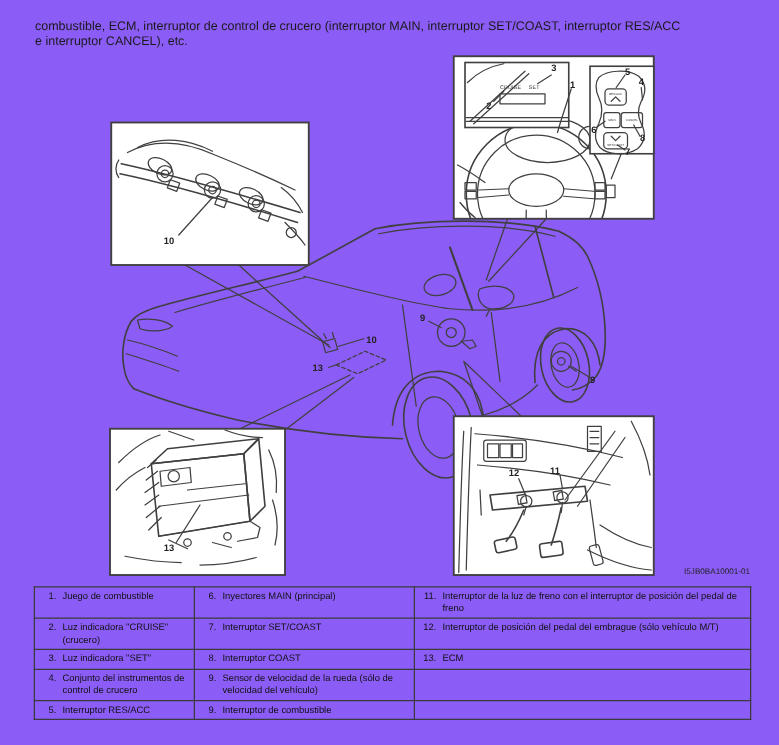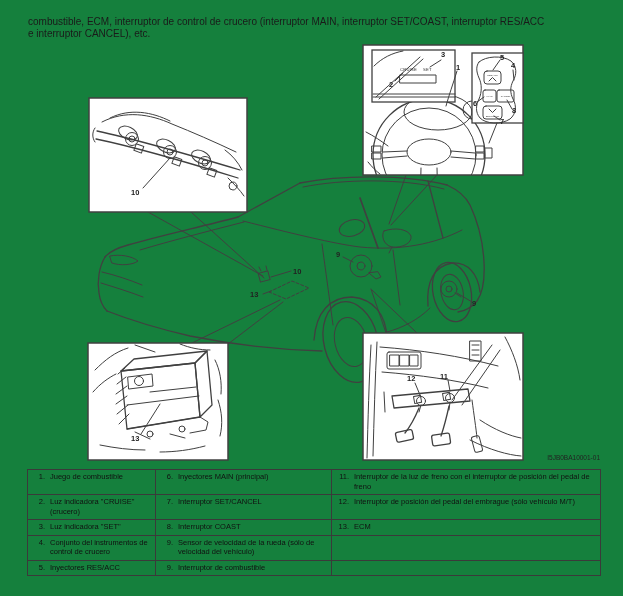--- a/index.html
+++ b/index.html
@@ -1,17 +1,17 @@
 <!DOCTYPE html>
 <html><head>
 <meta charset="utf-8">
 <style>
   html,body{margin:0;padding:0;background:#fff;overflow:hidden;}
   body{width:623px;height:596px;position:relative;font-family:"Liberation Sans",sans-serif;color:#1a1a1a;}
-  .page{position:absolute;inset:0;background:#15803d;}
+  .page{position:absolute;inset:0;background:#8b5cf6;}
   .intro{position:absolute;left:28px;top:6px;width:578px;font-size:10px;line-height:12px;}
   svg.diagram{position:absolute;left:0;top:0;width:623px;height:596px;}
   .figcode{position:absolute;top:454px;right:23px;font-size:6.5px;color:#222;}
   table.legend{position:absolute;left:27px;top:469px;width:573px;border-collapse:collapse;table-layout:fixed;font-size:7.5px;line-height:9.5px;color:#111;}
   table.legend td{border:1px solid #3a3a3a;padding:2px 3px 3px 3px;vertical-align:top;}
   .cellrow{display:flex;}
   .n{flex:none;width:14px;text-align:right;margin-right:5px;}
   .t{flex:1;}
   
   .ln{fill:none;stroke:#404040;stroke-width:1;stroke-linecap:round;stroke-linejoin:round;}
@@ -336,21 +336,21 @@
       <tr>
         <td>
             <div class="cellrow">
               <span class="n">2.</span>
               <span class="t">Luz indicadora "CRUISE" (crucero)</span>
             </div>
           </td>
         <td>
             <div class="cellrow">
               <span class="n">7.</span>
-              <span class="t">Interruptor SET/CANCEL</span>
+              <span class="t">Interruptor SET/COAST</span>
             </div>
           </td>
         <td>
             <div class="cellrow">
               <span class="n">12.</span>
               <span class="t">Interruptor de posición del pedal del embrague (sólo vehículo M/T)</span>
             </div>
           </td>
       </tr>
       <tr>
@@ -390,21 +390,21 @@
             <div class="cellrow">
               <span class="n"></span>
               <span class="t"></span>
             </div>
           </td>
       </tr>
       <tr>
         <td>
             <div class="cellrow">
               <span class="n">5.</span>
-              <span class="t">Inyectores RES/ACC</span>
+              <span class="t">Interruptor RES/ACC</span>
             </div>
           </td>
         <td>
             <div class="cellrow">
               <span class="n">9.</span>
               <span class="t">Interruptor de combustible</span>
             </div>
           </td>
         <td>
             <div class="cellrow">

